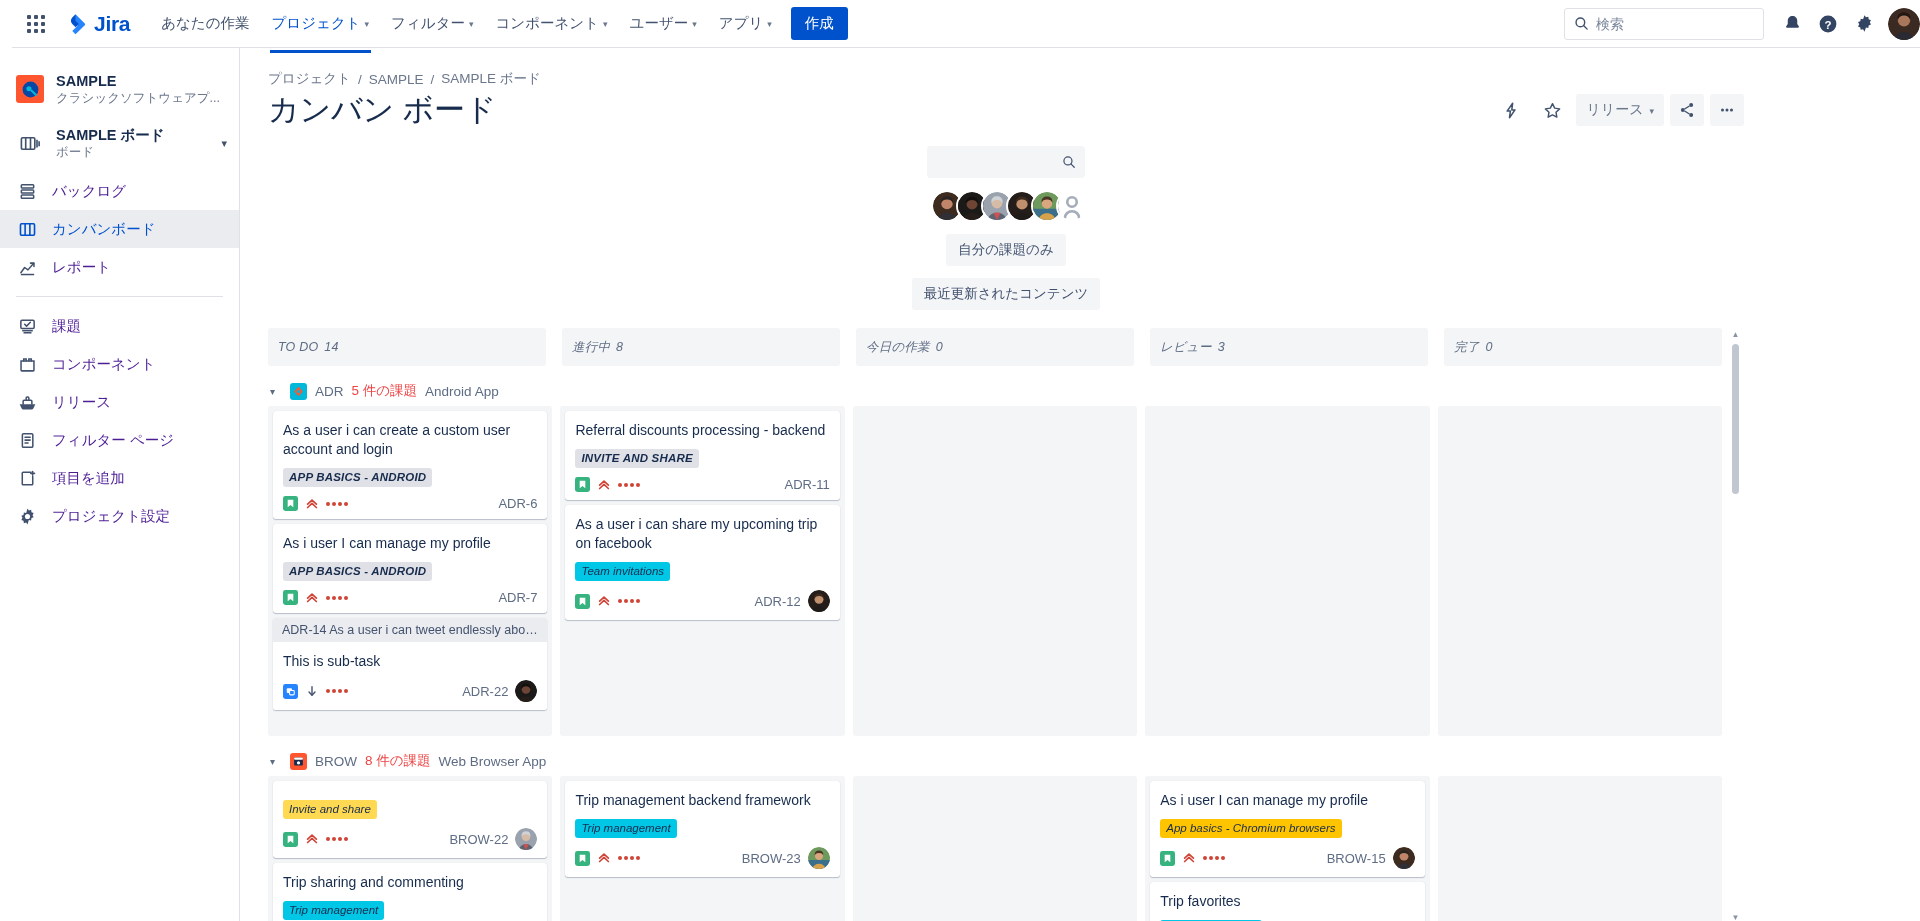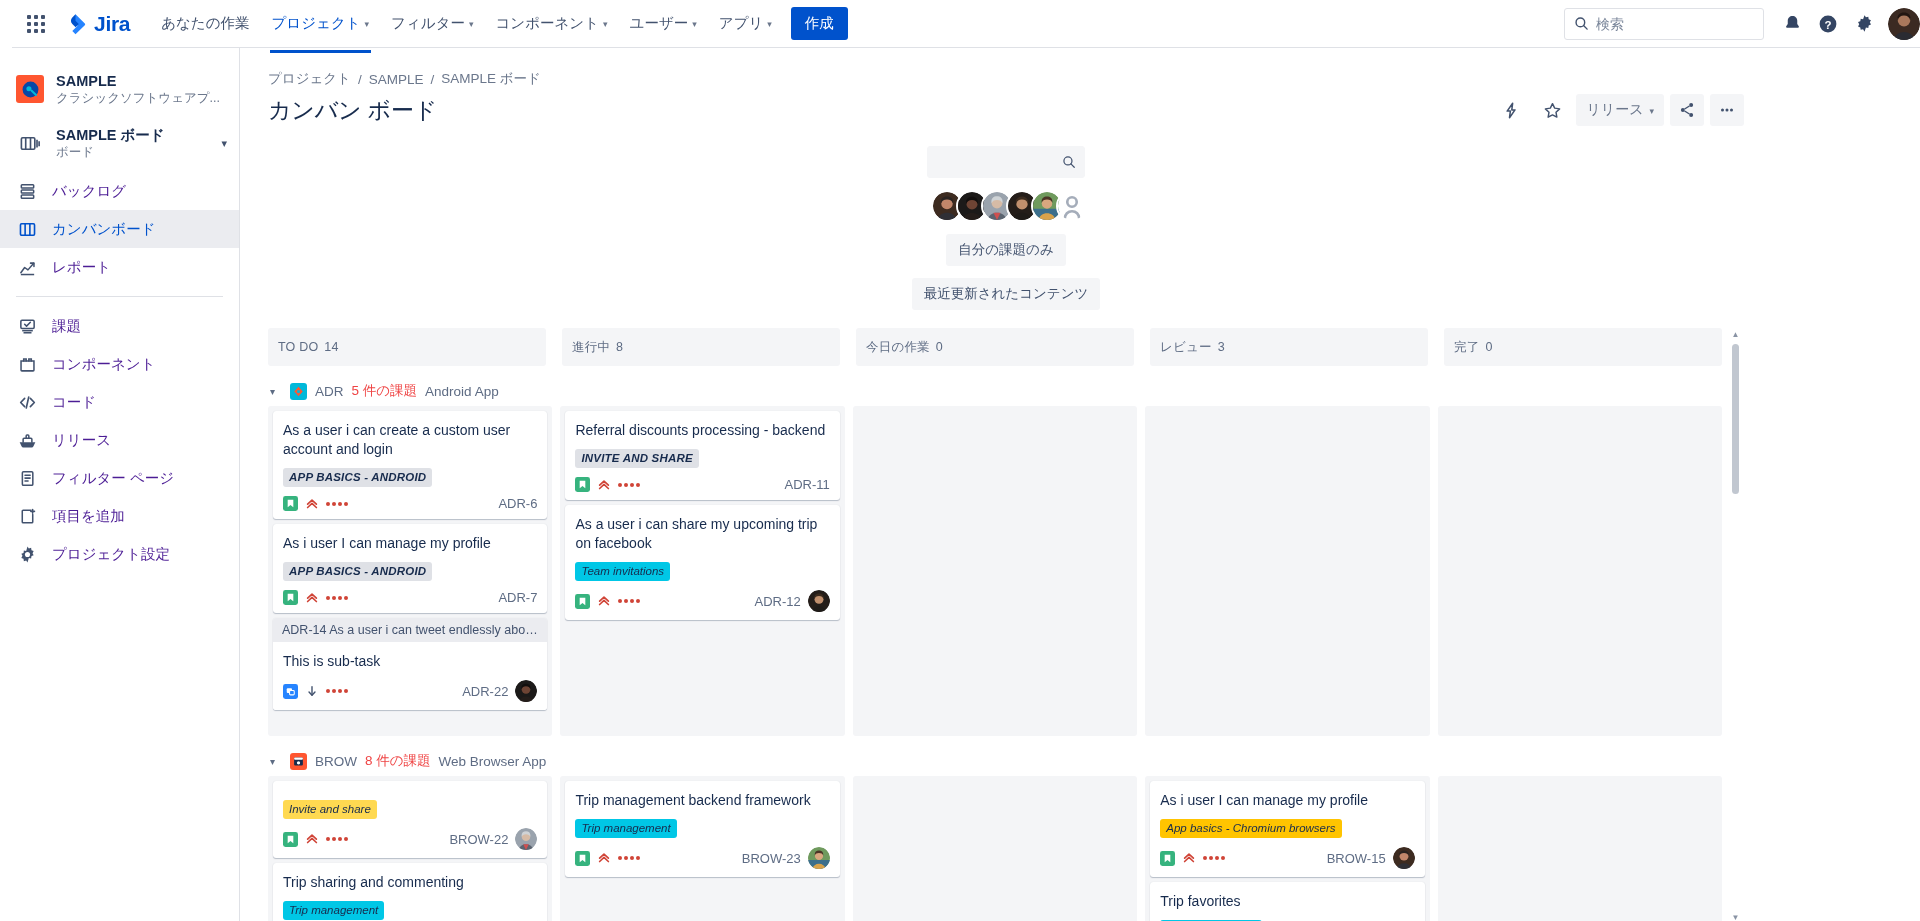--- a/index.html
+++ b/index.html
@@ -97,21 +97,21 @@
 
   
   #main { flex: 1; height: 873px; position: relative; overflow: hidden; background: #fff; }
   .main-inner { padding: 22px 28px 0 28px; }
 
   .breadcrumb { font-size: 13.5px; color: #6b778c; display: flex; gap: 7px; align-items: center; }
   .breadcrumb a { color: #6b778c; text-decoration: none; cursor: pointer; }
   .bc-sep { color: #6b778c; }
 
   .title-row { display: flex; align-items: center; margin-top: 6px; }
-  h1.page-title { font-size: 23px; font-weight: 500; color: #172b4d; letter-spacing: -0.2px; line-height: 32px; }
+  h1.page-title { font-size: 31px; font-weight: 500; color: #172b4d; letter-spacing: -0.2px; line-height: 32px; }
   .title-actions { margin-left: auto; display: flex; align-items: center; gap: 6px; }
   .t-btn {
     height: 32px; min-width: 32px; border-radius: 3px; display: flex; align-items: center; justify-content: center;
     cursor: pointer; color: #42526e; padding: 0 8px; background: transparent; border: none;
   }
   .t-btn.grey { background: #f4f5f7; }
   .release-btn { font-size: 14px; color: #6b778c; gap: 6px; background: #f4f5f7; padding: 0 10px; }
 
   
   .filter-row { display: flex; align-items: center; gap: 12px; margin-top: 20px; flex-direction: column; }
@@ -124,21 +124,21 @@
   .avatar-stack .av { width: 32px; height: 32px; border-radius: 50%; border: 2px solid #fff; margin-left: -7px; overflow: hidden; cursor: pointer; }
   .avatar-stack .av:first-child { margin-left: 0; }
   .pill-btn {
     height: 32px; border-radius: 3px; background: #f4f5f7; border: none;
     font-size: 13.5px; color: #42526e; padding: 0 12px; cursor: pointer;
     font-family: "Liberation Sans", sans-serif; white-space: nowrap;
   }
 
   
   #board-area { margin-top: 18px; position: relative; }
-  .col-headers { display: flex; gap: 16px; padding-right: 22px; }
+  .col-headers { display: flex; gap: 16px; padding-right: 22px; font-style: italic; }
   .col-header {
     flex: 1 1 0; min-width: 0; background: #f4f5f7; border-radius: 3px;
     height: 38px; display: flex; align-items: center; padding: 0 10px;
     font-size: 12.5px; color: #5e6c84; letter-spacing: 0.2px;
   }
   .col-header .cnt { margin-left: 6px; color: #5e6c84; }
 
   .board-scroll {
     height: 595px; overflow: hidden; position: relative; padding-right: 22px;
   }
@@ -371,30 +371,20 @@
         <span>課題</span>
       </div>
       <div class="nav-row">
         <span class="ico">
           <svg width="19" height="19" viewBox="0 0 20 20" fill="none" stroke="#42526e" stroke-width="1.6">
             <path d="M3.2 6.4h13.6v9.4a.9.9 0 0 1-.9.9H4.1a.9.9 0 0 1-.9-.9z"></path>
             <path d="M6 6.4V4.2h2.6v2.2M11.4 6.4V4.2H14v2.2" stroke-linecap="round"></path>
           </svg>
         </span>
         <span>コンポーネント</span>
-      </div>
-      <div class="nav-row">
-        <span class="ico">
-          <svg width="19" height="19" viewBox="0 0 20 20" fill="none" stroke="#42526e" stroke-width="1.7" stroke-linecap="round" stroke-linejoin="round">
-            <path d="M7 5.6 L2.8 10 L7 14.4"></path>
-              <path d="M13 5.6 L17.2 10 L13 14.4"></path>
-              <line x1="11.3" y1="4.2" x2="8.7" y2="15.8"></line>
-          </svg>
-        </span>
-        <span>コード</span>
       </div>
       <div class="nav-row">
         <span class="ico">
           <svg width="19" height="19" viewBox="0 0 20 20" fill="none" stroke="#42526e" stroke-width="1.6">
             <path d="M3 12.6h14l-1.6 3.4a1 1 0 0 1-.9.6H5.5a1 1 0 0 1-.9-.6z" fill="#42526e"></path>
             <path d="M5.4 12.4V8.6a1 1 0 0 1 1-1h7.2a1 1 0 0 1 1 1v3.8"></path>
             <path d="M8.6 7.4V5.2a.9.9 0 0 1 .9-.9h1a.9.9 0 0 1 .9.9v2.2"></path>
           </svg>
         </span>
         <span>リリース</span>

